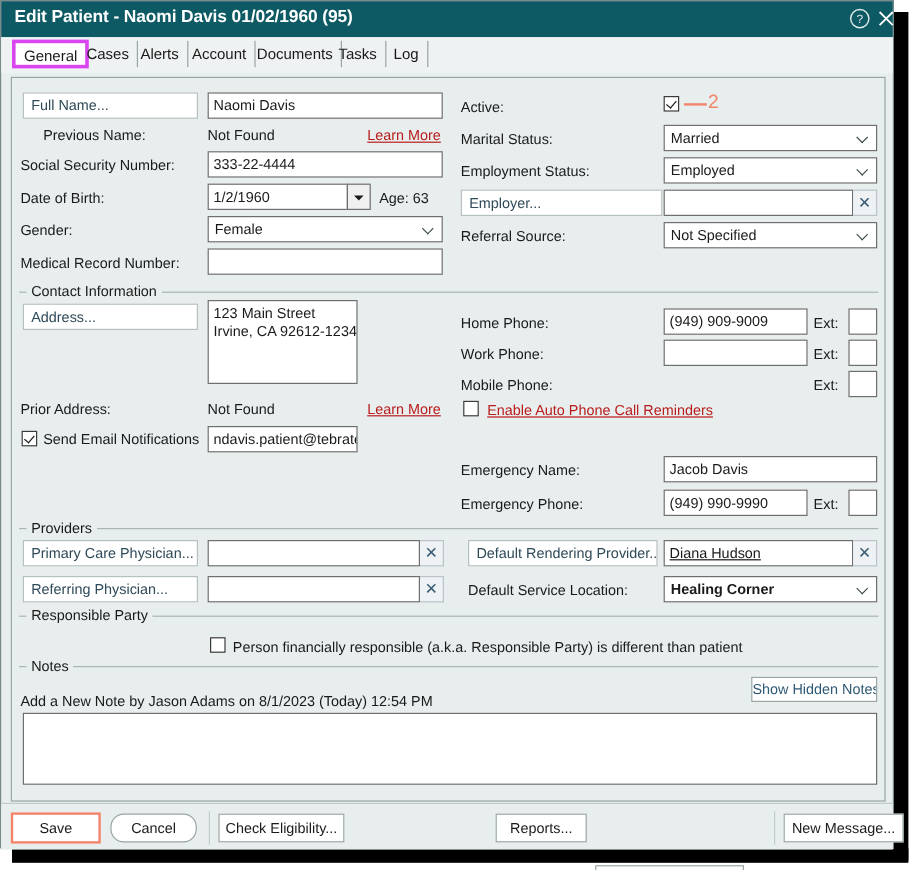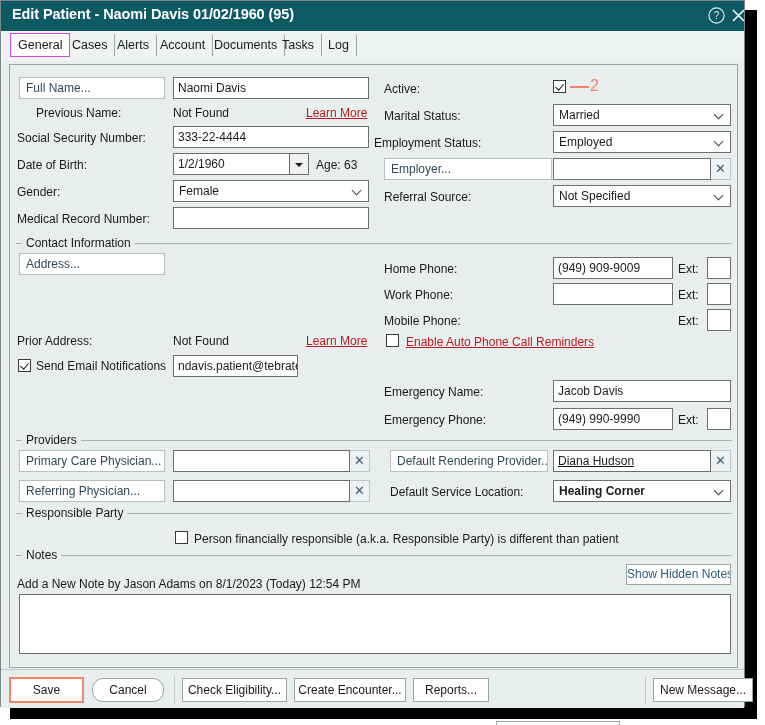--- a/index.html
+++ b/index.html
@@ -83,21 +83,21 @@
     line-height: 22px;
     padding: 0 7px;
     font-size: 12.5px;
     color: #1a1a1a;
     box-sizing: border-box;
     white-space: nowrap;
     cursor: pointer;
     border-right: 1px solid #9aa5a5;
   }
   .tab.active {
-    border: 1px solid #d946ef;
+    border: 3px solid #d946ef;
     background: #ffffff;
     height: 24px;
     line-height: 23px;
     top: 2px;
   }
 
   
   #panel {
     position: absolute;
     left: 8px; top: 63px;
@@ -401,41 +401,43 @@
     <div class="cb checked" style="left:543px; top:15px;"></div>
     <div id="annot-line" style="left:560px; top:21px; width:19px;"></div>
     <div id="annot-num" style="left:580px; top:13px;">2</div>
 
     <div class="lbl" style="left:374px; top:44px;">Marital Status:</div>
     <div class="combo" style="left:543px; top:39px; width:178px;">
       <span class="ctext">Married</span>
       <span class="chev"></span>
     </div>
 
-    <div class="lbl" style="left:364px; top:71px;">Employment Status:</div>
+    <div class="lbl" style="left:374px; top:71px;">Employment Status:</div>
     <div class="combo" style="left:543px; top:66px; width:178px;">
       <span class="ctext">Employed</span>
       <span class="chev"></span>
     </div>
 
     <div class="lbtn" style="left:374px; top:93px; width:168px;">Employer...</div>
     <div class="tbox" style="left:543px; top:93px; width:158px;"></div>
     <div class="xbtn" style="left:701px; top:93px;">✕</div>
 
     <div class="lbl" style="left:374px; top:125px;">Referral Source:</div>
     <div class="combo" style="left:543px; top:120px; width:178px;">
       <span class="ctext">Not Specified</span>
       <span class="chev"></span>
     </div>
 
     <div class="group" style="left:6px; top:178px; width:716px; height:1px;">
       <span class="group-title">Contact Information</span>
     </div>
 
     <div class="lbtn" style="left:9px; top:188px; width:146px;">Address...</div>
+    <div class="tbox ta" style="left:163px; top:185px; width:125px; height:70px;">123 Main Street
+Irvine, CA 92612-1234</div>
 
     <div class="lbl" style="left:7px; top:269px;">Prior Address:</div>
     <div class="val-static" style="left:163px; top:269px;">Not Found</div>
     <div class="link" style="left:296px; top:269px;">Learn More</div>
 
     <div class="cb checked" style="left:8px; top:294px;"></div>
     <div class="lbl" style="left:26px; top:294px;">Send Email Notifications</div>
     <div class="tbox" style="left:163px; top:290px; width:125px;">ndavis.patient@tebrate</div>
 
     <div class="lbl" style="left:374px; top:197px;">Home Phone:</div>
@@ -501,20 +503,19 @@
     <div class="lbl" style="left:7px; top:512px;">Add a New Note by Jason Adams on 8/1/2023 (Today) 12:54 PM</div>
 
     <div id="notes-box" style="left:9px; top:529px; width:712px; height:60px;"></div>
   </div>
 
   <div id="buttonbar">
     <div id="save-button" class="btn" style="left:8px; width:75px;">Save</div>
     <div class="btn" style="left:91px; width:72px;border-radius:11px;">Cancel</div>
     <div class="vsep" style="left:173px;"></div>
     <div class="btn" style="left:181px; width:105px;">Check Eligibility...</div>
-    <div class="btn" style="left:293px; width:112px;">Create Encounter...</div>
     <div class="btn" style="left:412px; width:76px;">Reports...</div>
     <div class="btn" style="left:495px; width:124px;margin-top:43px;">Collect Patient Payment</div>
     <div class="vsep" style="left:644px;"></div>
     <div class="btn" style="left:652px; width:100px;">New Message...</div>
   </div>
 
 </div>
 
 </body></html>

